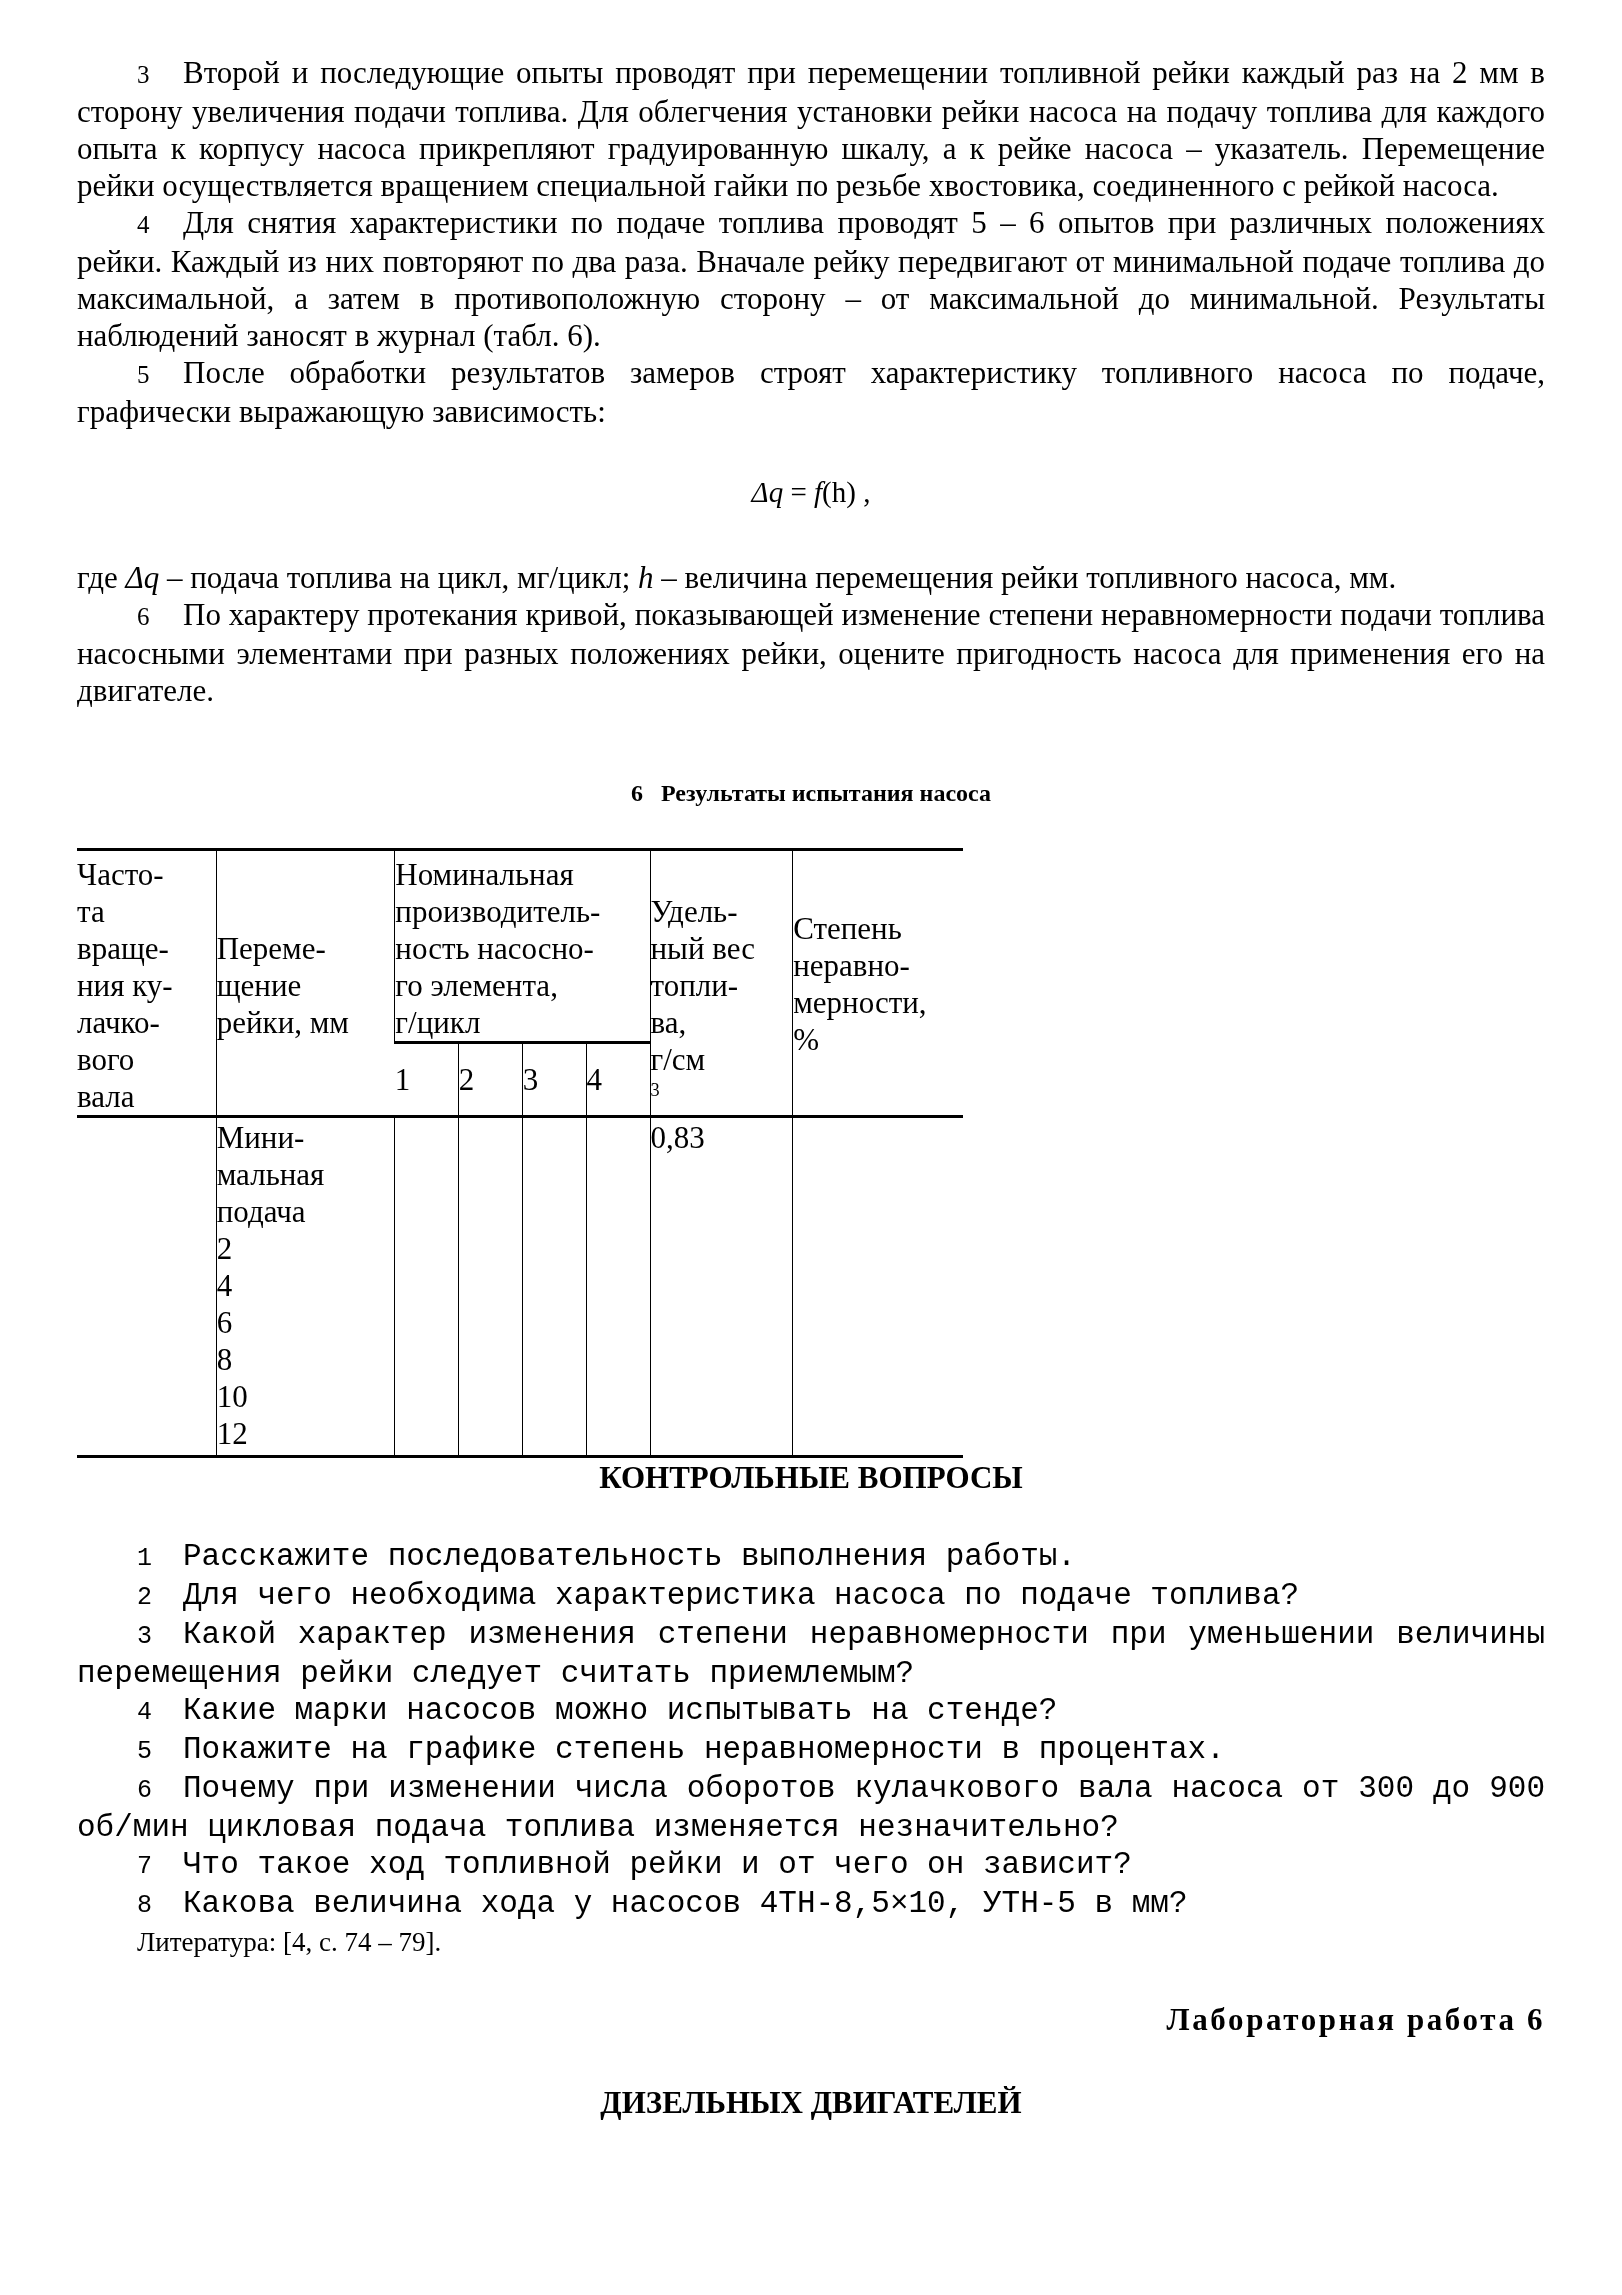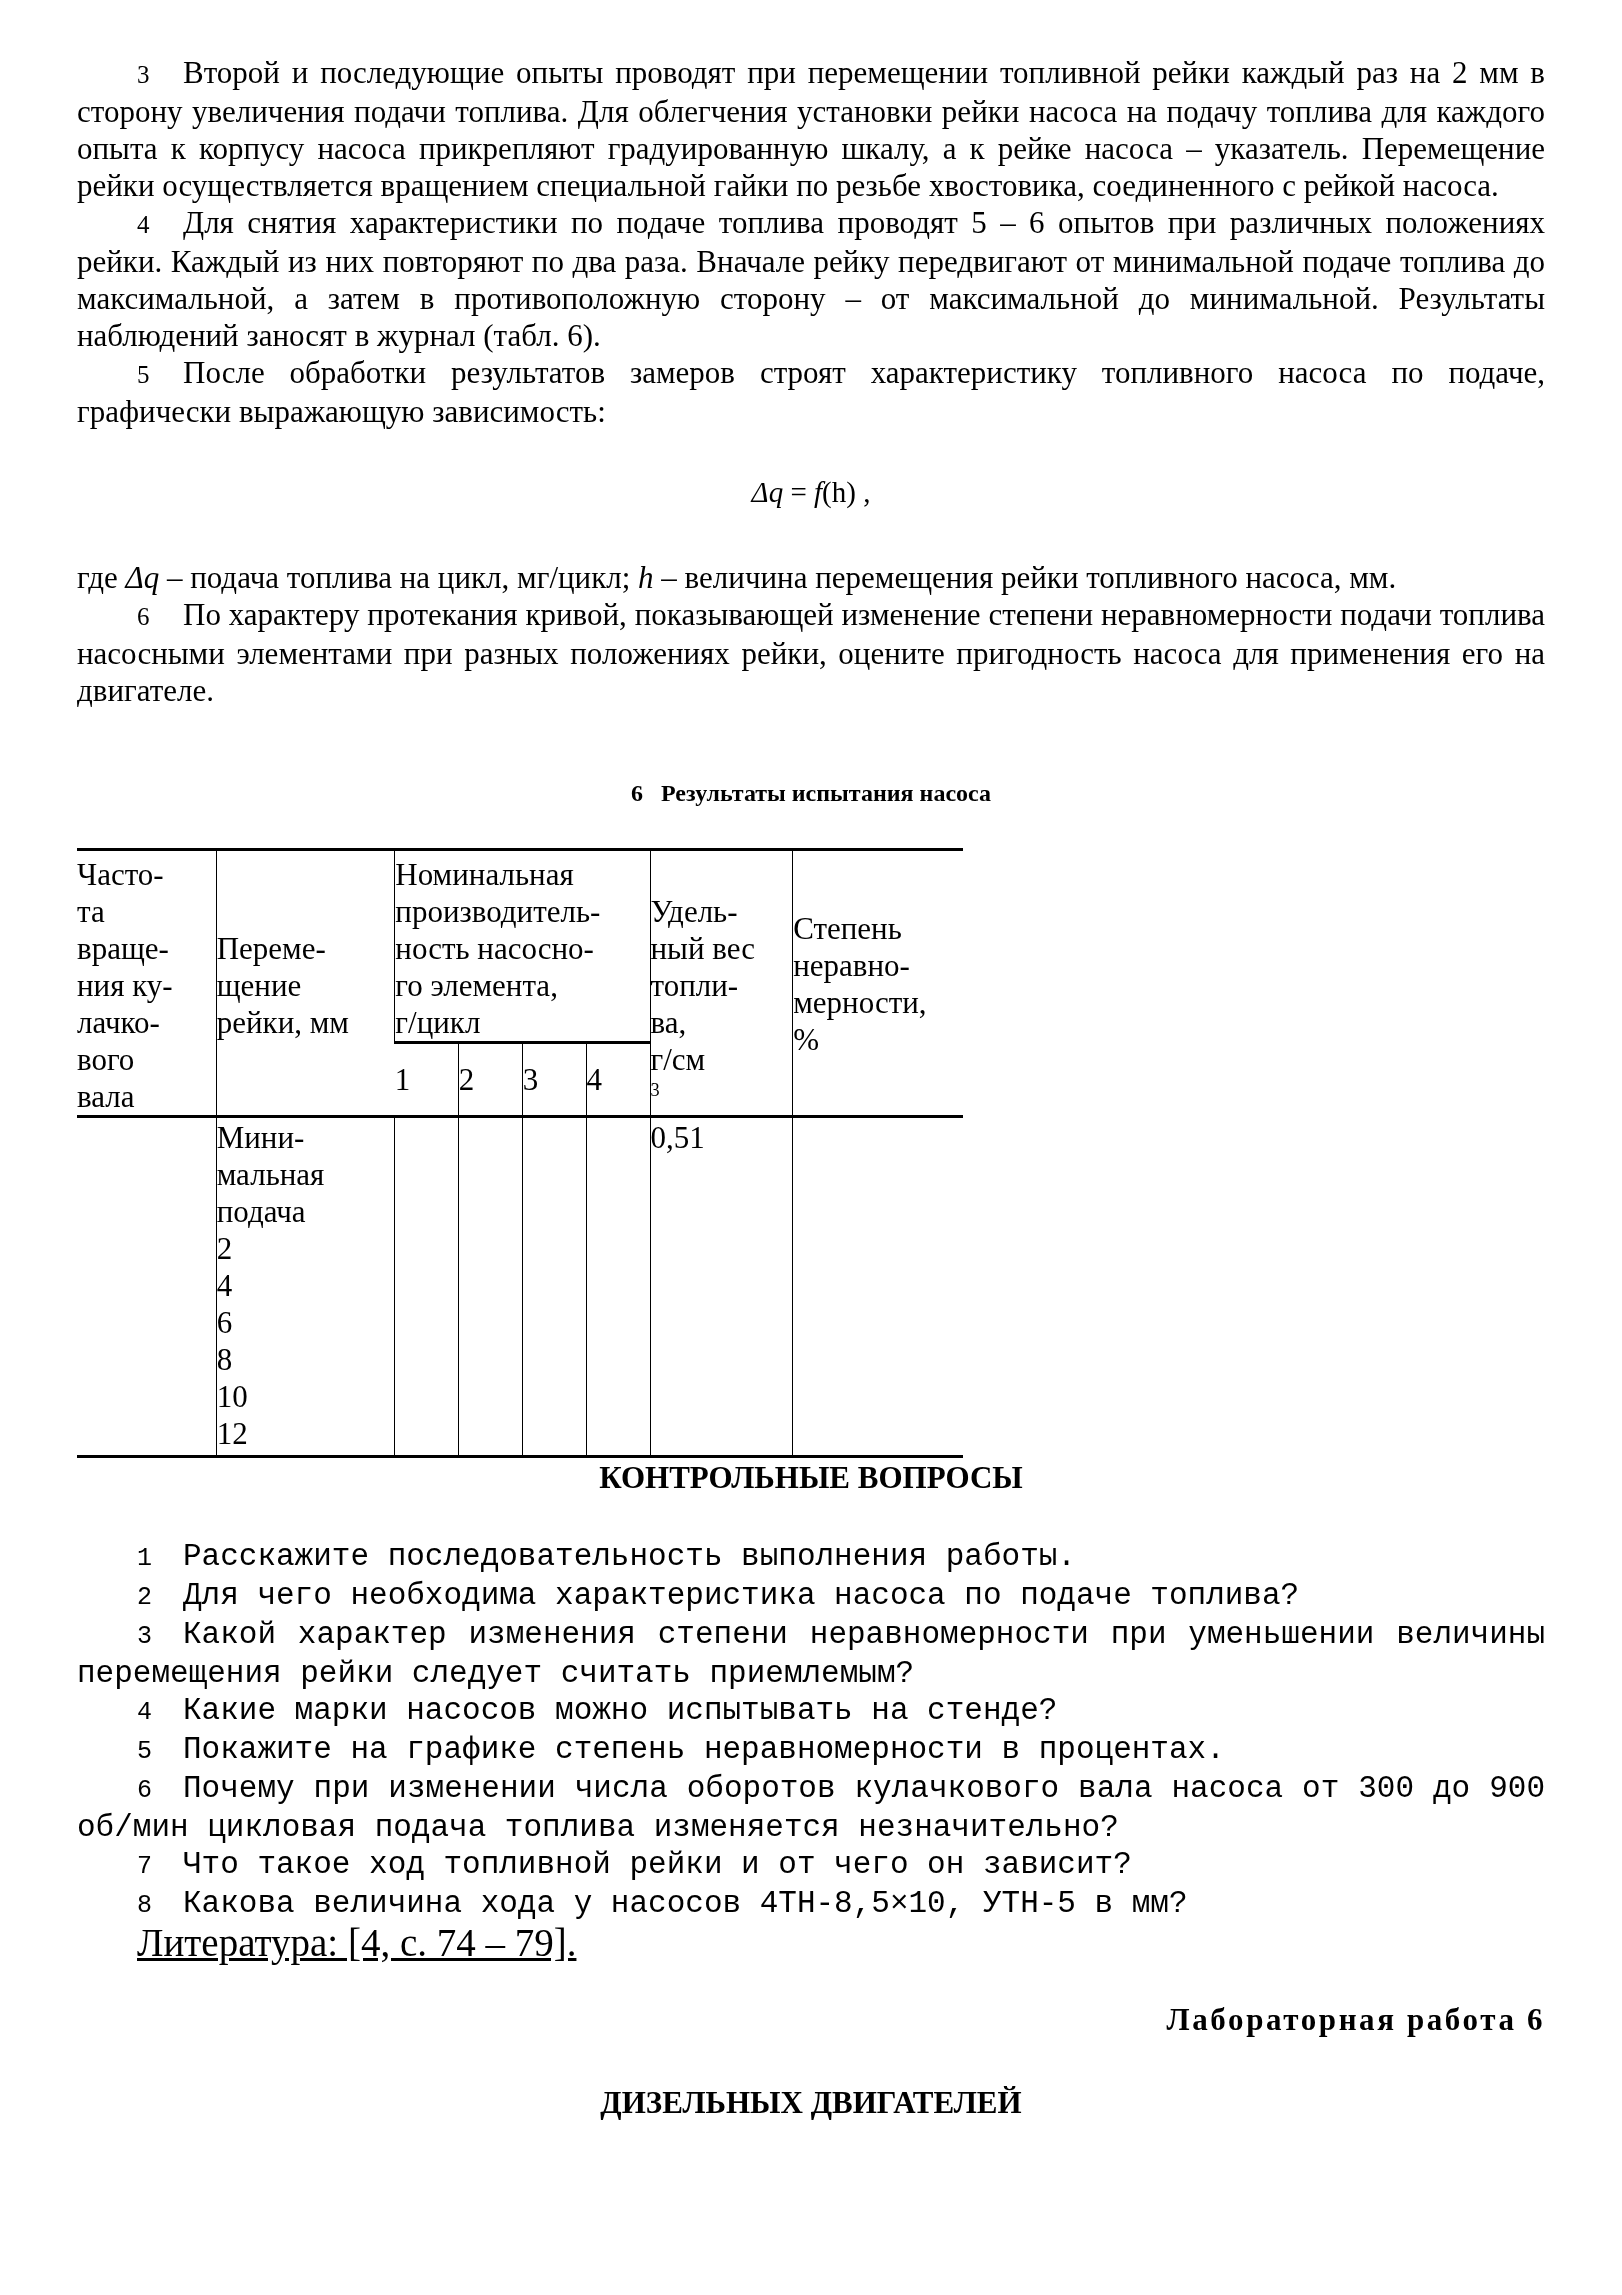--- a/index.html
+++ b/index.html
@@ -35,21 +35,21 @@
   table.results tbody td { border-left: 1.3px solid #000; border-top: 3.9px solid #000; border-bottom: 3.9px solid #000; padding-top: 1.3px; padding-bottom: 2.6px; }
   table.results tbody td:first-child { border-left: none; }
   .c1 { width: 139px; } .c2 { width: 178px; } .cn { width: 63px; } .c7 { width: 142px; } .c8 { width: 170px; }
   .mid { vertical-align: middle !important; }
   sup { font-size: 18.3px; line-height: 0; }
   .cell-lines span { display: block; }
   .section-title {
     font-weight: bold; font-size: 31px; text-align: center; margin: 0 0 41px 0; line-height: 39px;
   }
   .questions .para { margin: 0; font-family: Liberation Mono, monospace; }
-  .lit { font-size: 39px; line-height: 37px; margin: 0; text-indent: 60px; text-decoration: underline; }
+  .lit { font-size: 27px; line-height: 37px; margin: 0; text-indent: 60px; }
   .lab-title {
     font-weight: bold; font-size: 31px; text-align: right; margin-top: 41px;
     letter-spacing: 2.6px;
   }
   .main-title {
     font-weight: bold; font-size: 31px; line-height: 38px; text-align: center; margin-top: 46px;
   }
 </style>
 </head>
 <body>
@@ -128,21 +128,21 @@
             <span>4</span>
             <span>6</span>
             <span>8</span>
             <span>10</span>
             <span>12</span>
         </td>
         <td></td>
         <td></td>
         <td></td>
         <td></td>
-        <td>0,51</td>
+        <td>0,83</td>
         <td></td>
       </tr>
     </tbody>
   </table>
 
   <div class="section-title">КОНТРОЛЬНЫЕ ВОПРОСЫ</div>
 
   <div class="questions">
     <p class="para"><span class="num">1</span><span>Расскажите последовательность выполнения работы.</span></p>
     <p class="para"><span class="num">2</span><span>Для чего необходима характеристика насоса по подаче топлива?</span></p>

